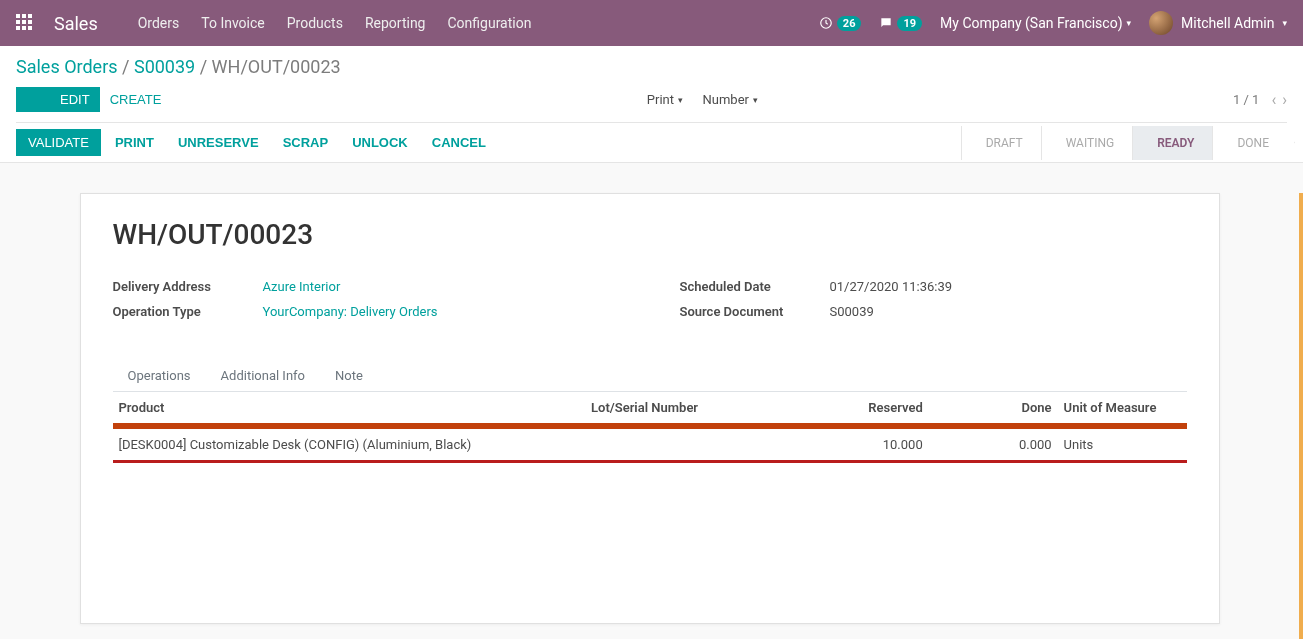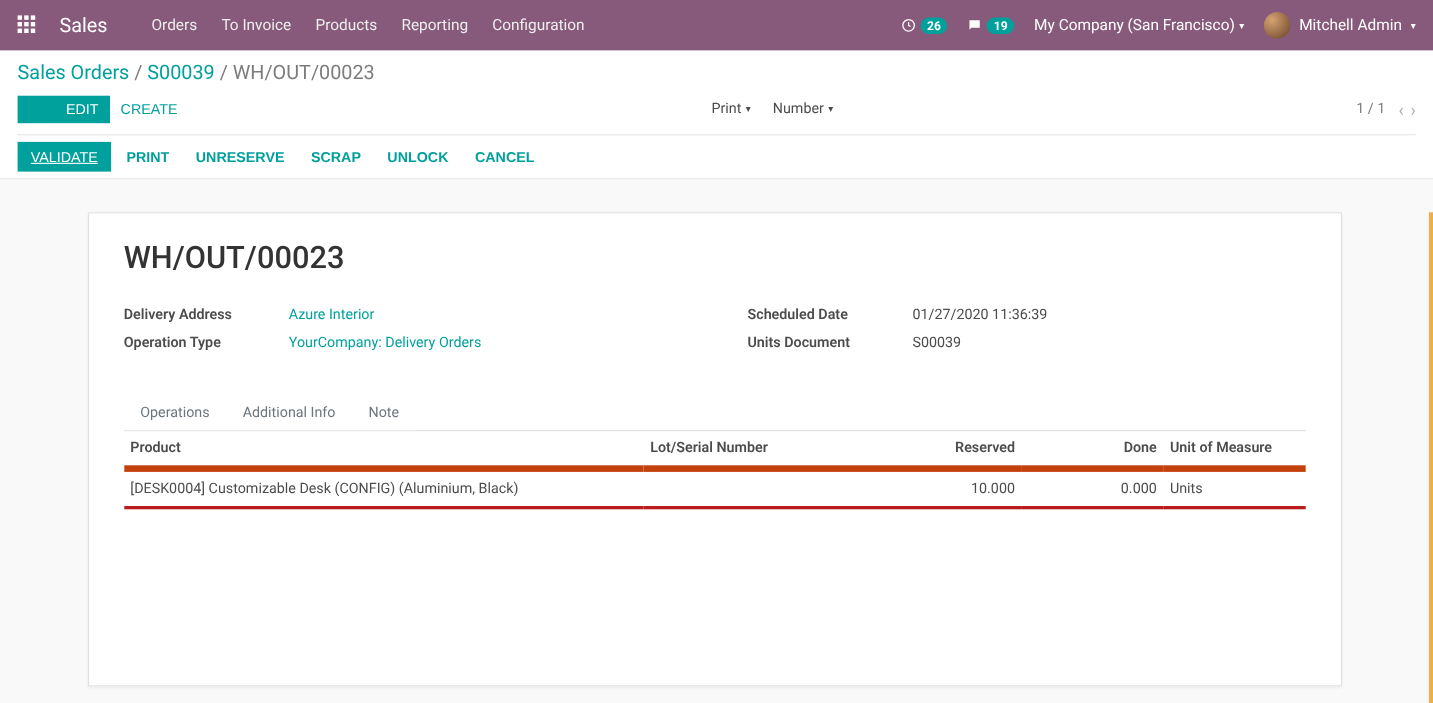--- a/index.html
+++ b/index.html
@@ -32,21 +32,21 @@
 .cp-center { flex: 1; display: flex; justify-content: center; gap: 20px; }
 .dropdown-toggle { cursor: pointer; color: #4c4c4c; font-size: 13px; display: inline-flex; align-items: center; gap: 4px; }
 .caret-down { font-size: 9px; }
 .cp-right { display: flex; align-items: center; gap: 12px; color: #7c7c7c; }
 .pager-arrows { display: flex; gap: 6px; }
 .pager-arrow { color: #aaa; font-size: 16px; cursor: pointer; user-select: none; }
 
 
 .statusbar-row { display: flex; align-items: center; border-top: 1px solid #e5e5e5; }
 .status-buttons { display: flex; gap: 4px; padding: 6px 0; }
-.status-buttons .btn-primary { padding: 6px 12px; text-decoration: underline; }
+.status-buttons .btn-primary { padding: 6px 12px; }
 .status-buttons .btn-link { padding: 6px 10px; font-weight: 600; }
 .statusbar-spacer { flex: 1; }
 .statusbar-stages { display: flex; align-items: stretch; height: 34px; }
 .stage { position: relative; padding: 0 18px 0 24px; display: flex; align-items: center; font-size: 12px; color: #aaa; background: #fff; }
 .stage::after { content: ""; position: absolute; right: -8px; top: 0; bottom: 0; width: 16px; background: inherit; clip-path: polygon(0 0, 100% 50%, 0 100%); border-right: 1px solid #e5e5e5; }
 .stage.sep { border-left: 1px solid #e5e5e5; }
 .stage.active { background: #e9ecef; color: #875a7b; font-weight: 600; }
 .stage.done-st { color: #aaa; }
 
 
@@ -159,20 +159,26 @@
   <div class="statusbar-row">
     <div class="status-buttons">
       <button class="btn btn-primary">VALIDATE</button>
       <button class="btn btn-link">PRINT</button>
       <button class="btn btn-link">UNRESERVE</button>
       <button class="btn btn-link">SCRAP</button>
       <button class="btn btn-link">UNLOCK</button>
       <button class="btn btn-link">CANCEL</button>
     </div>
     <div class="statusbar-spacer"></div>
+    <div class="statusbar-stages">
+      <div class="stage sep">DRAFT</div>
+      <div class="stage sep">WAITING</div>
+      <div class="stage sep active">READY</div>
+      <div class="stage sep done-st">DONE</div>
+    </div>
   </div>
 </div>
 
 <div class="content-area">
   <div class="sheet">
     <h1>WH/OUT/00023</h1>
 
     <div class="fields-row">
       <div class="field-col">
         <div class="field-line">
@@ -183,21 +189,21 @@
           <div class="field-label">Operation Type</div>
           <div class="field-value"><a>YourCompany: Delivery Orders</a></div>
         </div>
       </div>
       <div class="field-col">
         <div class="field-line">
           <div class="field-label">Scheduled Date</div>
           <div class="field-value">01/27/2020 11:36:39</div>
         </div>
         <div class="field-line">
-          <div class="field-label">Units Document</div>
+          <div class="field-label">Source Document</div>
           <div class="field-value">S00039</div>
         </div>
       </div>
     </div>
 
     <ul class="nav-tabs">
       <li>Operations</li>
       <li>Additional Info</li>
       <li>Note</li>
     </ul>

